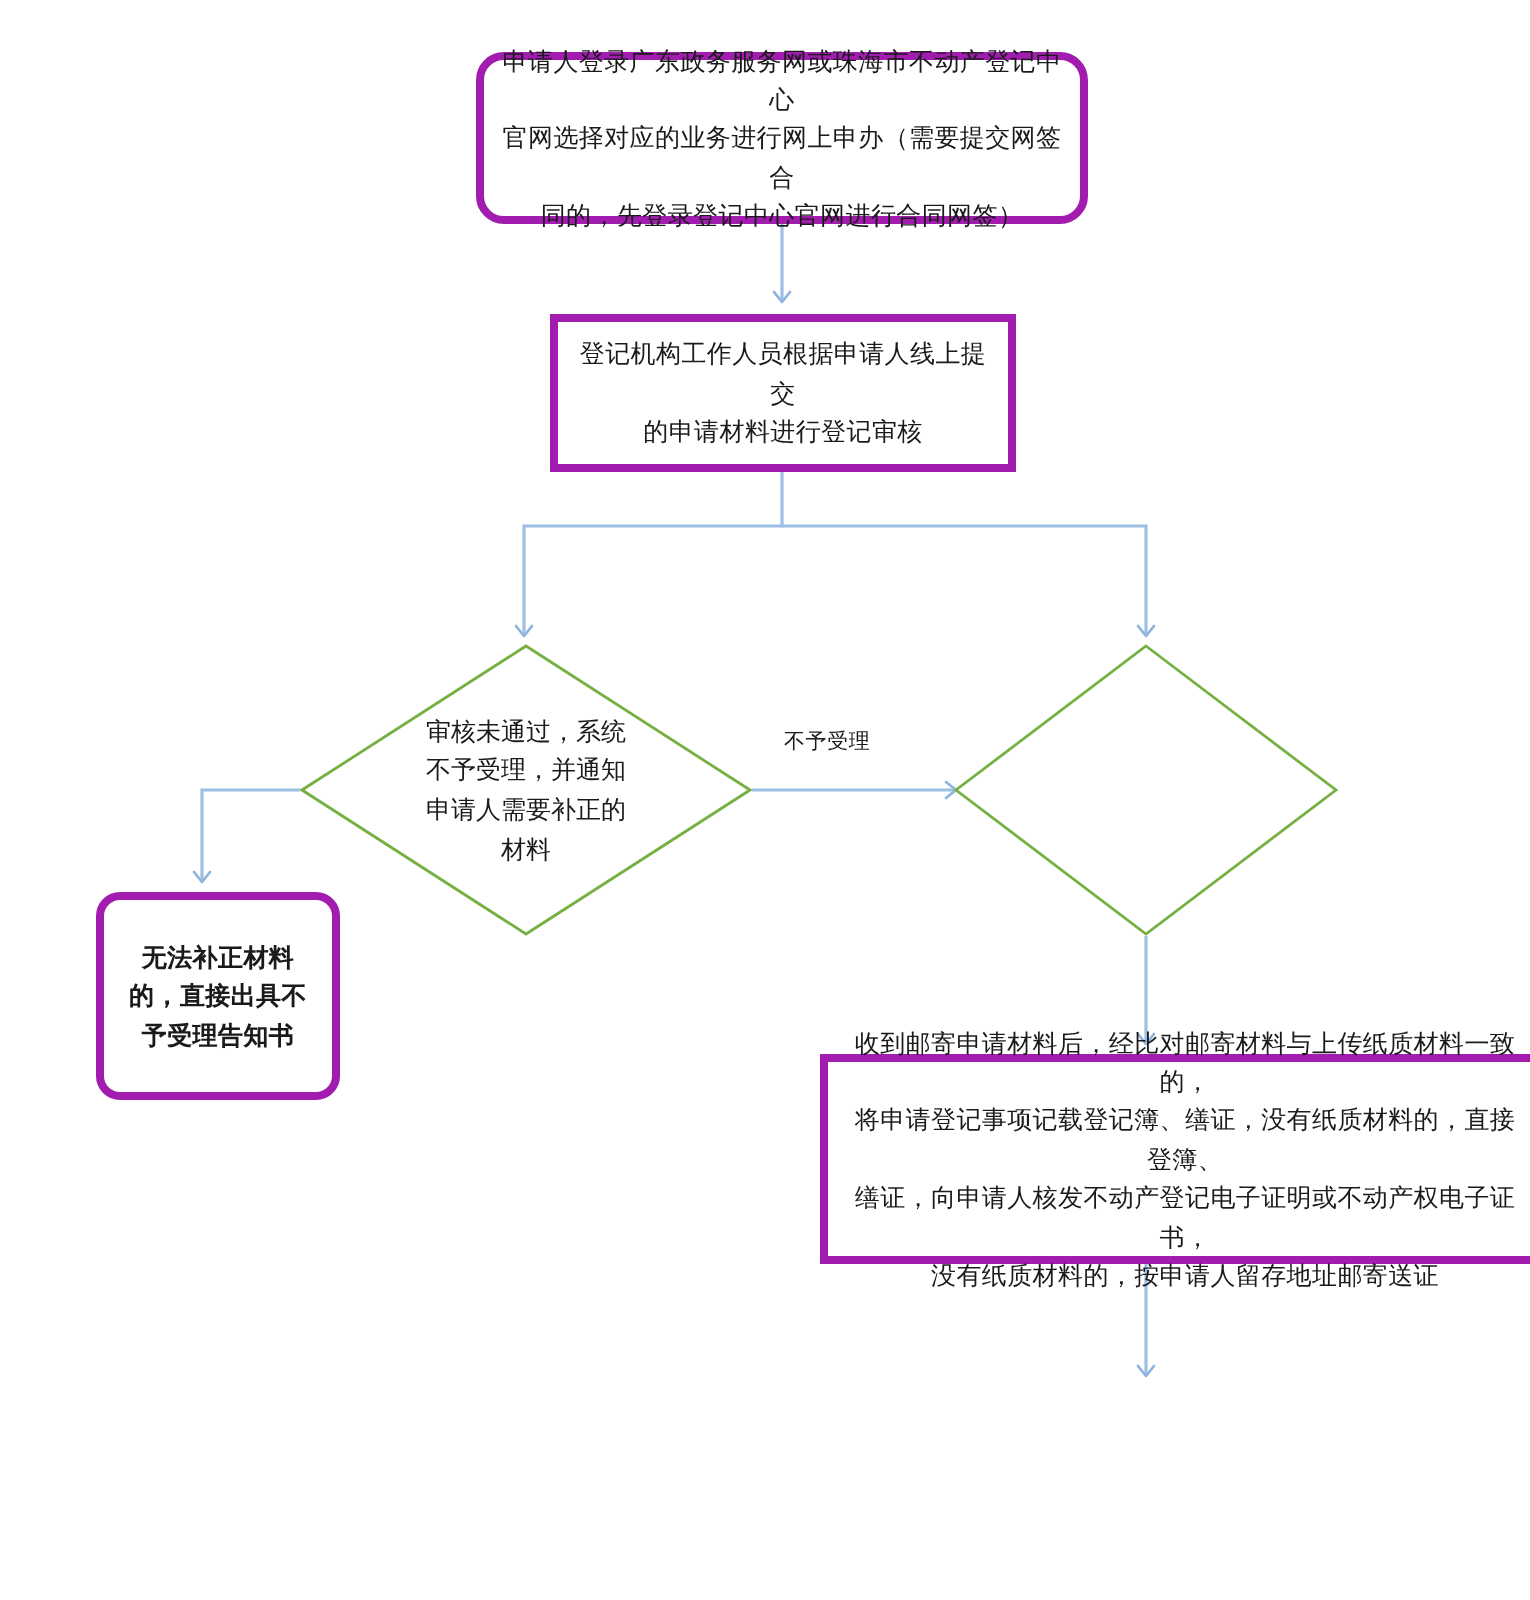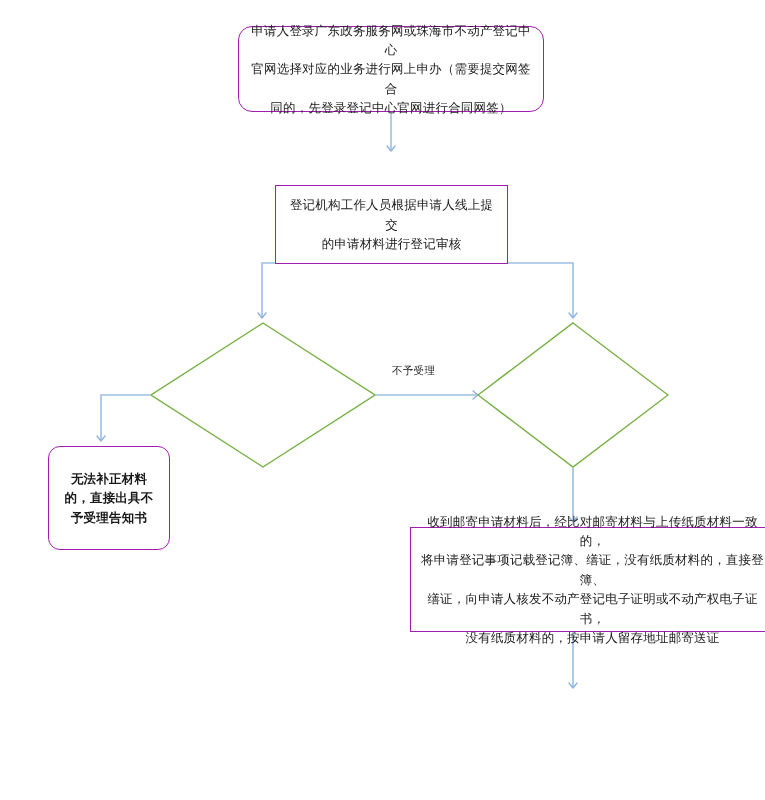--- a/index.html
+++ b/index.html
@@ -10,21 +10,21 @@
     position:relative;
     overflow:hidden;
     -webkit-font-smoothing:antialiased;
   }
   #canvas{position:absolute;left:0;top:0;width:765px;height:800px;}
   svg.links{position:absolute;left:0;top:0;width:765px;height:800px;pointer-events:none;}
 
   .node{
     position:absolute;
     box-sizing:border-box;
-    border:1px solid #a21caf;
+    border:4px solid #a21caf;
     background:#ffffff;
     color:#1a1a1a;
     display:flex;
     align-items:center;
     justify-content:center;
     text-align:center;
     line-height:1.55;
     font-size:12.5px;
     letter-spacing:0.2px;
   }
@@ -98,31 +98,37 @@
   </svg>
 
   <div class="node rounded" style="left:238px;top:26px;width:306px;height:86px;">
     <span class="txt">
       <span>申请人登录广东政务服务网或珠海市不动产登记中心</span><br>
       <span>官网选择对应的业务进行网上申办（需要提交网签合</span><br>
       <span>同的，先登录登记中心官网进行合同网签）</span>
     </span>
   </div>
 
-  <div class="node rect" style="left:275px;top:157px;width:233px;height:79px;margin-top:28px;">
+  <div class="node rect" style="left:275px;top:157px;width:233px;height:79px;">
     <span class="txt">
       <span>登记机构工作人员根据申请人线上提交</span><br>
       <span>的申请材料进行登记审核</span>
     </span>
   </div>
 
   <div class="diamond" style="left:150px;top:322px;width:226px;height:146px;">
     <svg width="226" height="146" viewBox="0 0 226 146">
       <polygon points="113,1 225,73 113,145 1,73" fill="#ffffff" stroke="#76b043" stroke-width="1.4"></polygon>
     </svg>
+    <span class="txt">
+      <span>审核未通过，系统</span><br>
+      <span>不予受理，并通知</span><br>
+      <span>申请人需要补正的</span><br>
+      <span>材料</span>
+    </span>
   </div>
 
   <div class="diamond" style="left:477px;top:322px;width:192px;height:146px;">
     <svg width="192" height="146" viewBox="0 0 192 146">
       <polygon points="96,1 191,73 96,145 1,73" fill="#ffffff" stroke="#76b043" stroke-width="1.4"></polygon>
     </svg>
   </div>
 
   <div class="edge-label" style="left:392px;top:364px;">
     <span>不予受理</span>

